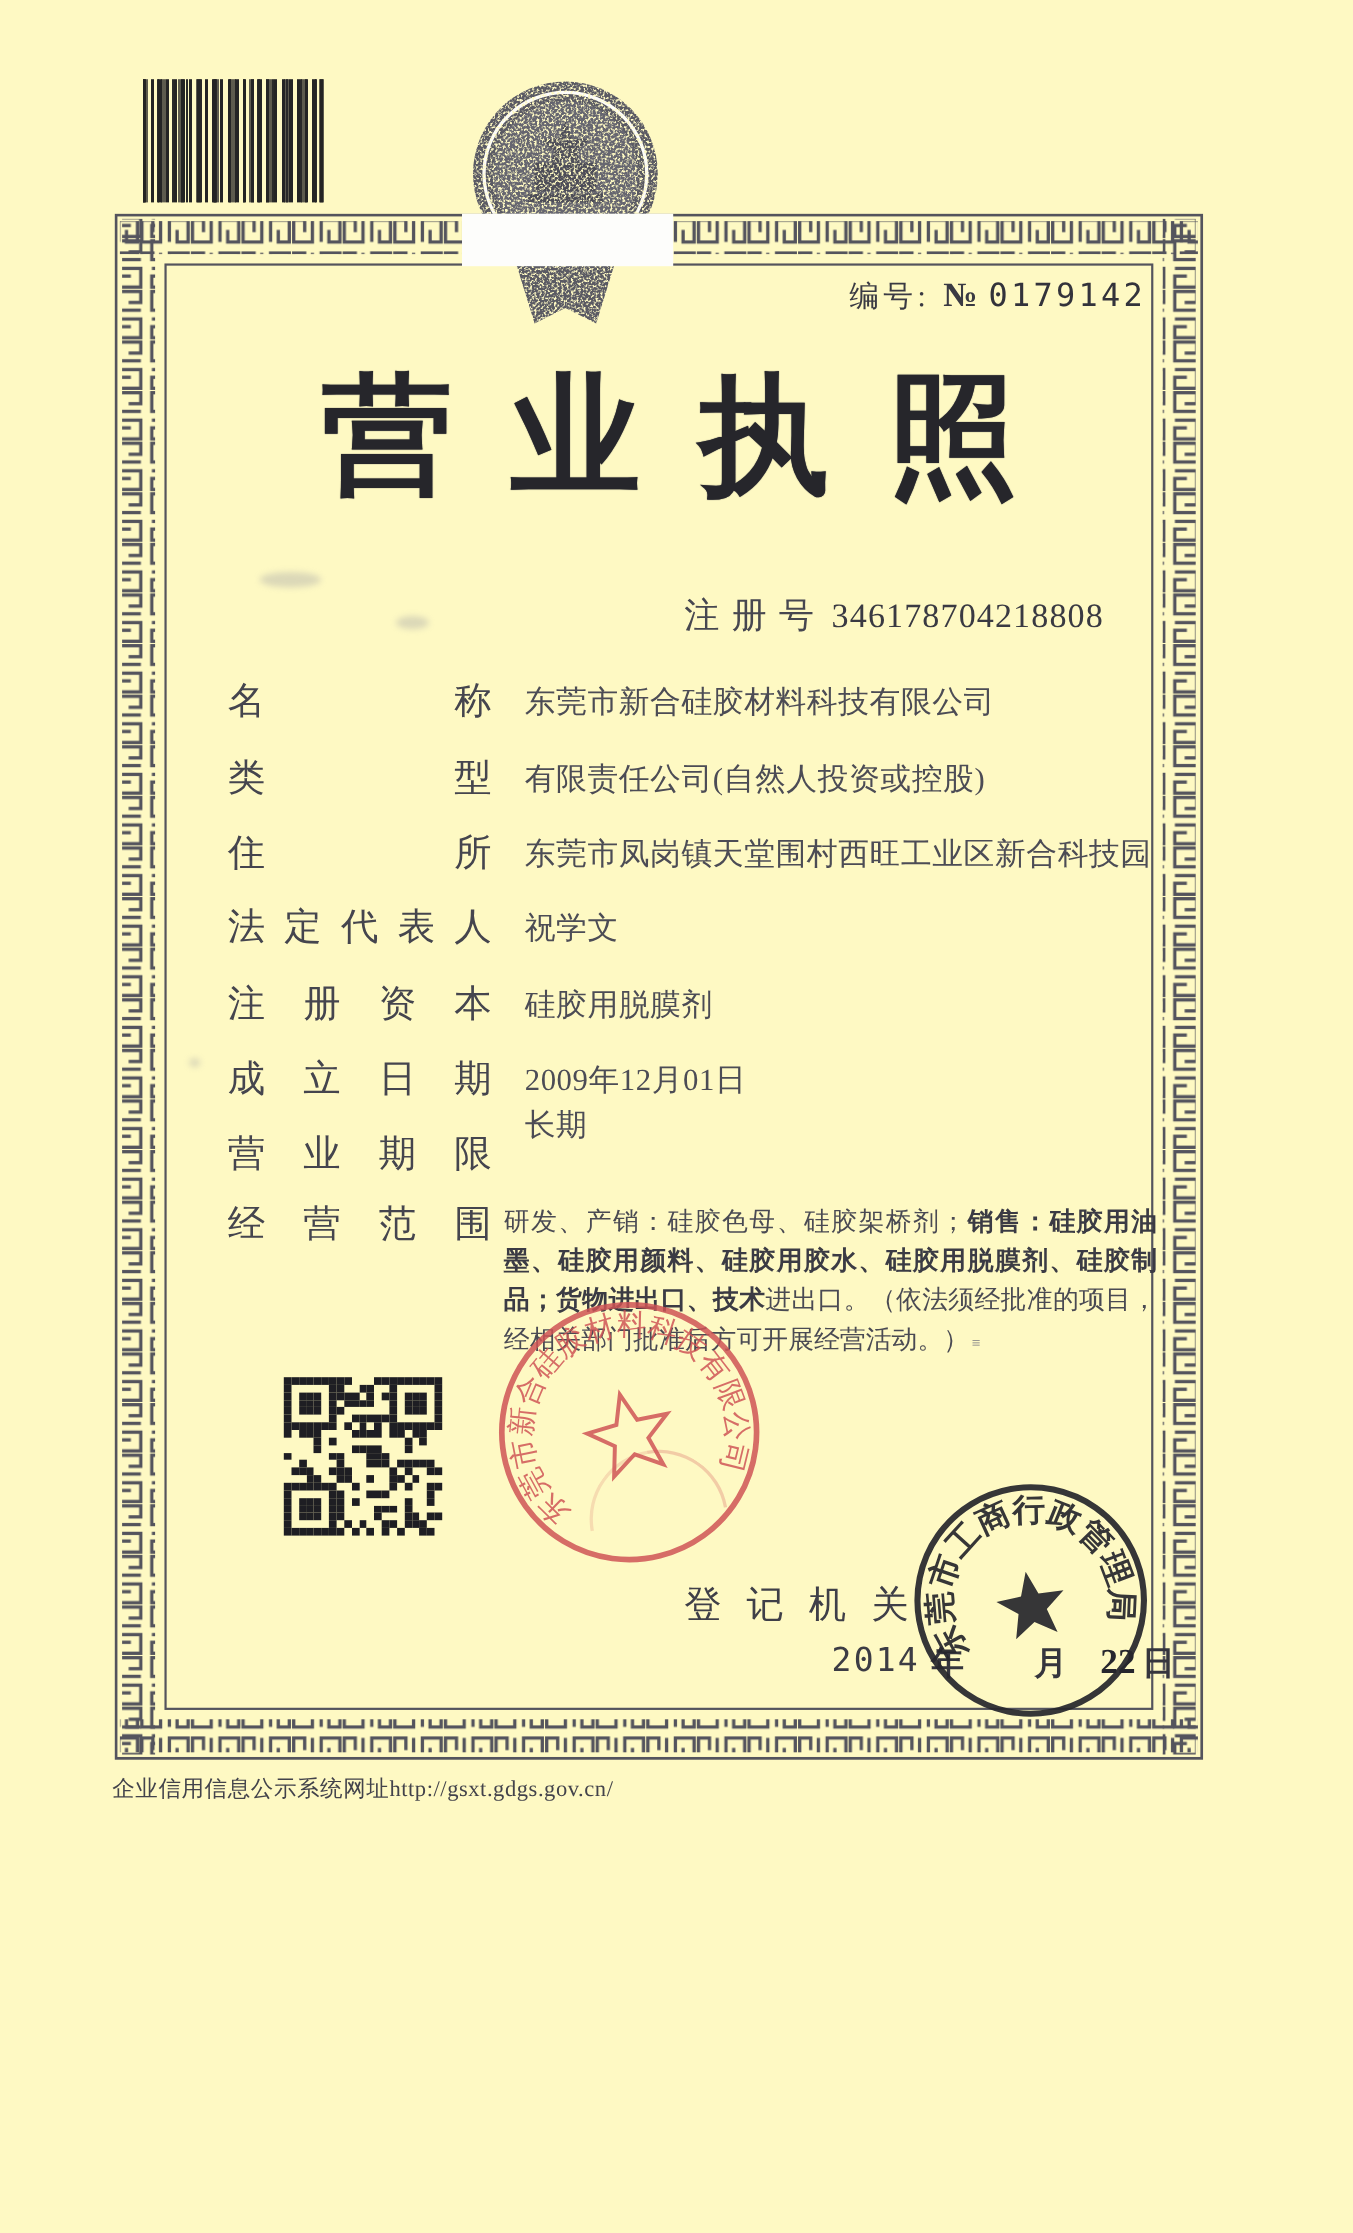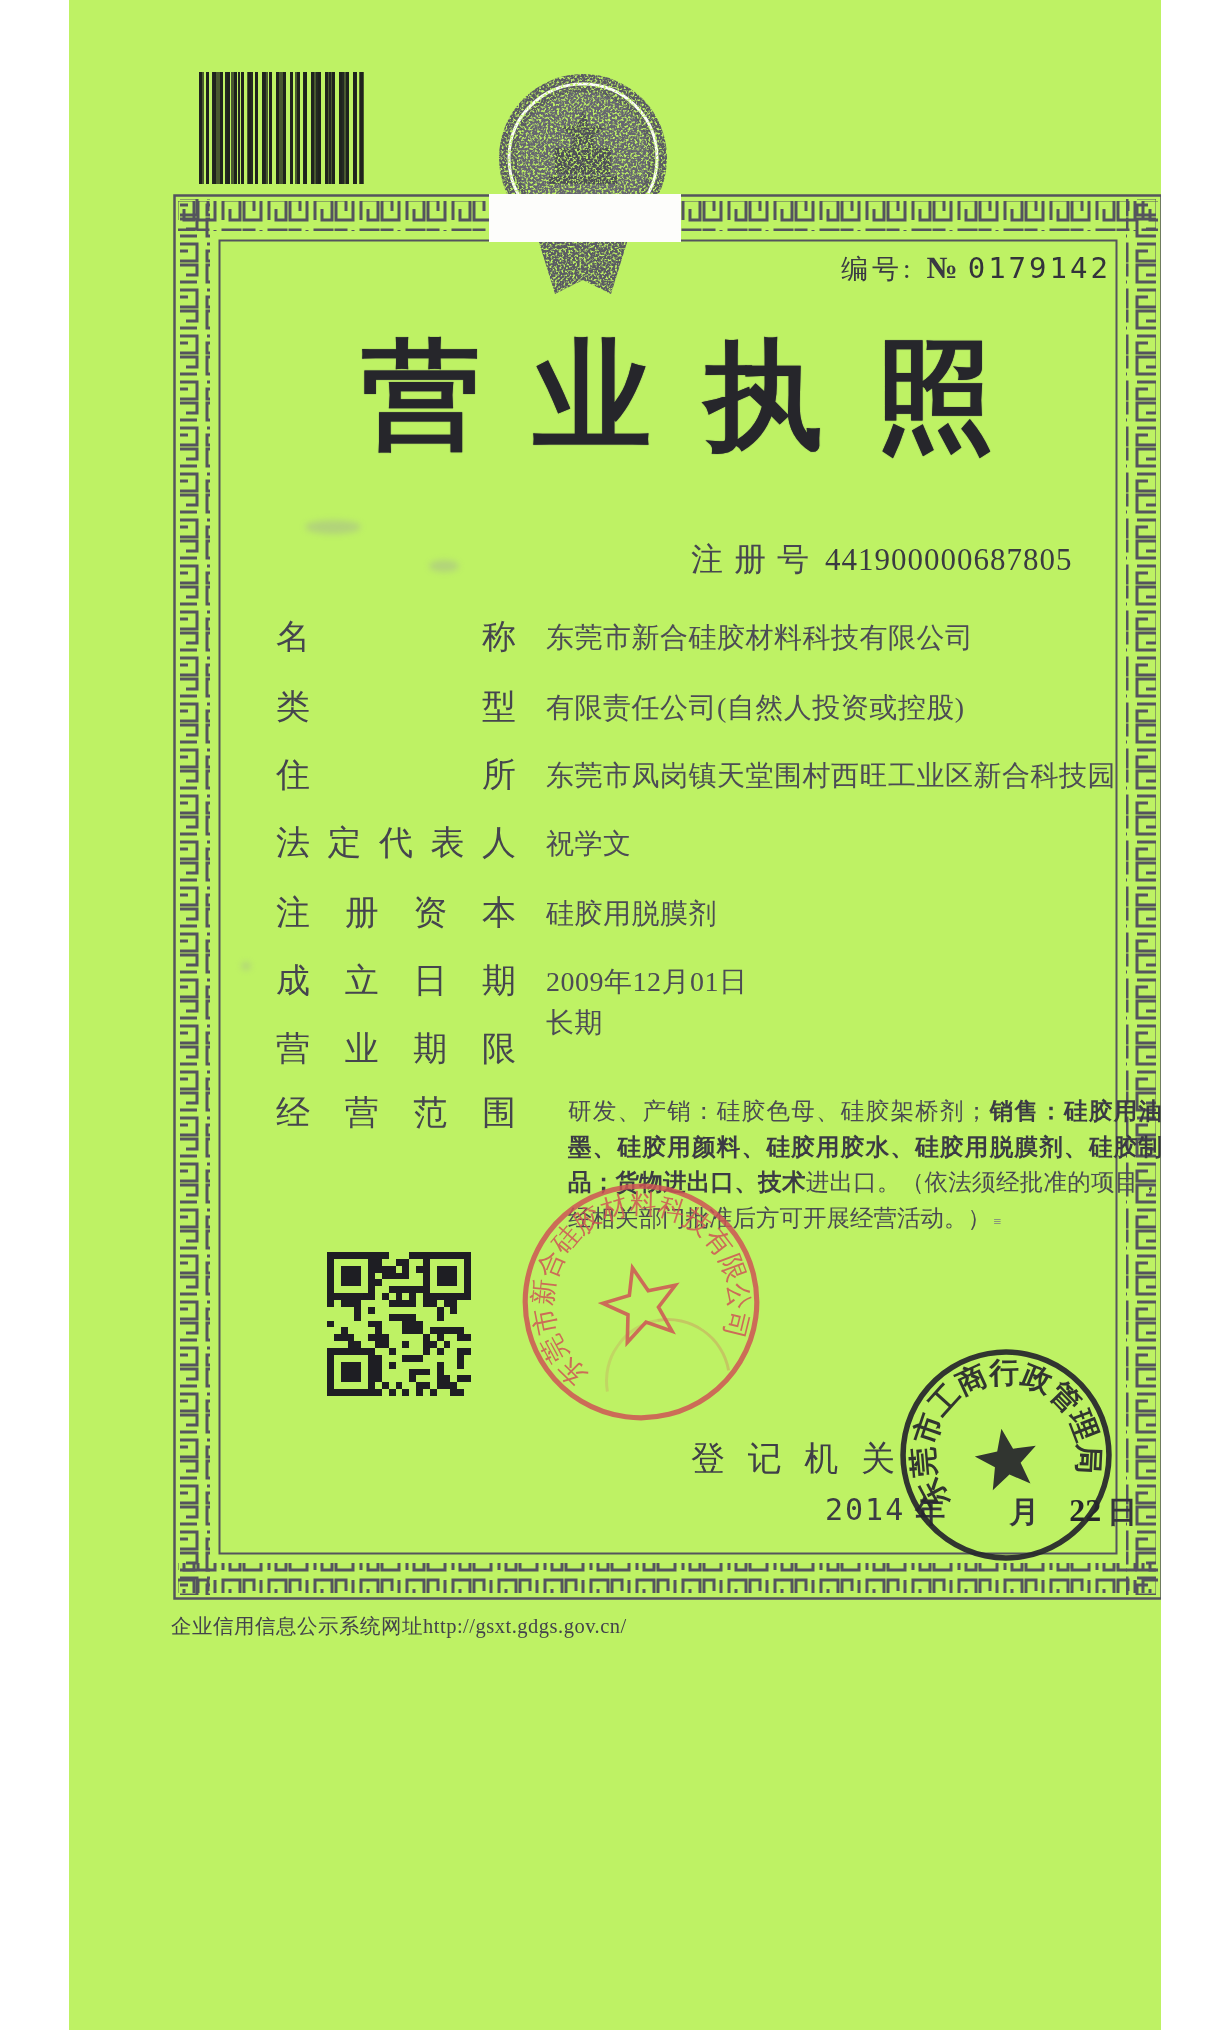--- a/index.html
+++ b/index.html
@@ -1,18 +1,18 @@
 <!DOCTYPE html>
 <html><head>
 <meta charset="utf-8">
 <style>
   html,body{margin:0;padding:0;background:#ffffff;}
   .page{
-    position:relative;width:1092px;height:2030px;margin:0 auto;
-    background:#bef264;overflow:hidden;
+    position:relative;width:1230px;height:2030px;margin:0 auto;
+    background:#fef9c3;overflow:hidden;
     font-family:"Liberation Serif",serif;color:#45454e;
   }
   
   .barcode{
     position:absolute;left:130px;top:72px;width:166px;height:112px;
     background-image:
       repeating-linear-gradient(90deg,#17171c 0 3px,transparent 3px 7px),
       repeating-linear-gradient(90deg,#1d1d22 0 2px,transparent 2px 13px),
       repeating-linear-gradient(90deg,rgba(25,25,30,.75) 0 5px,transparent 5px 16px);
     filter:contrast(1.05);
@@ -44,21 +44,21 @@
   
   .field-label{
     position:absolute;left:207px;width:240px;
     font-size:34px;color:#45454e;font-weight:500;
   }
   .field-value{
     position:absolute;left:477px;width:600px;
     font-size:28px;color:#4c4c55;letter-spacing:.5px;
   }
   .scope-text{
-    position:absolute;left:499px;top:1094px;width:594px;
+    position:absolute;left:458px;top:1094px;width:594px;
     font-size:23.5px;line-height:1.52;color:#4a4a53;text-align:justify;
   }
   .scope-text .bold-part{font-weight:700;color:#3b3b44;}
   .scope-text .tail-mark{font-size:14px;color:#7a7a82;letter-spacing:-1px;}
   
   .qr-code{
     position:absolute;left:258px;top:1252px;width:144px;height:144px;
     display:grid;grid-template-columns:repeat(21,1fr);grid-template-rows:repeat(21,1fr);
   }
   .qr-cell{background:transparent;}
@@ -150,21 +150,21 @@
       <span>业</span>
       <span>执</span>
       <span>照</span>
     </div>
 
   <div class="regno">
     <span class="r-label inline-justify char-justify">
         <span>注</span>
         <span>册</span>
         <span>号</span>
-      </span><span class="r-num">441900000687805</span>
+      </span><span class="r-num">346178704218808</span>
   </div>
 
   <div>
     <div class="field-label char-justify" style="top:614px">
         <span>名</span>
         <span>称</span>
       </div>
     <div class="field-value" style="top:619px">东莞市新合硅胶材料科技有限公司</div>
   </div>
   <div>

